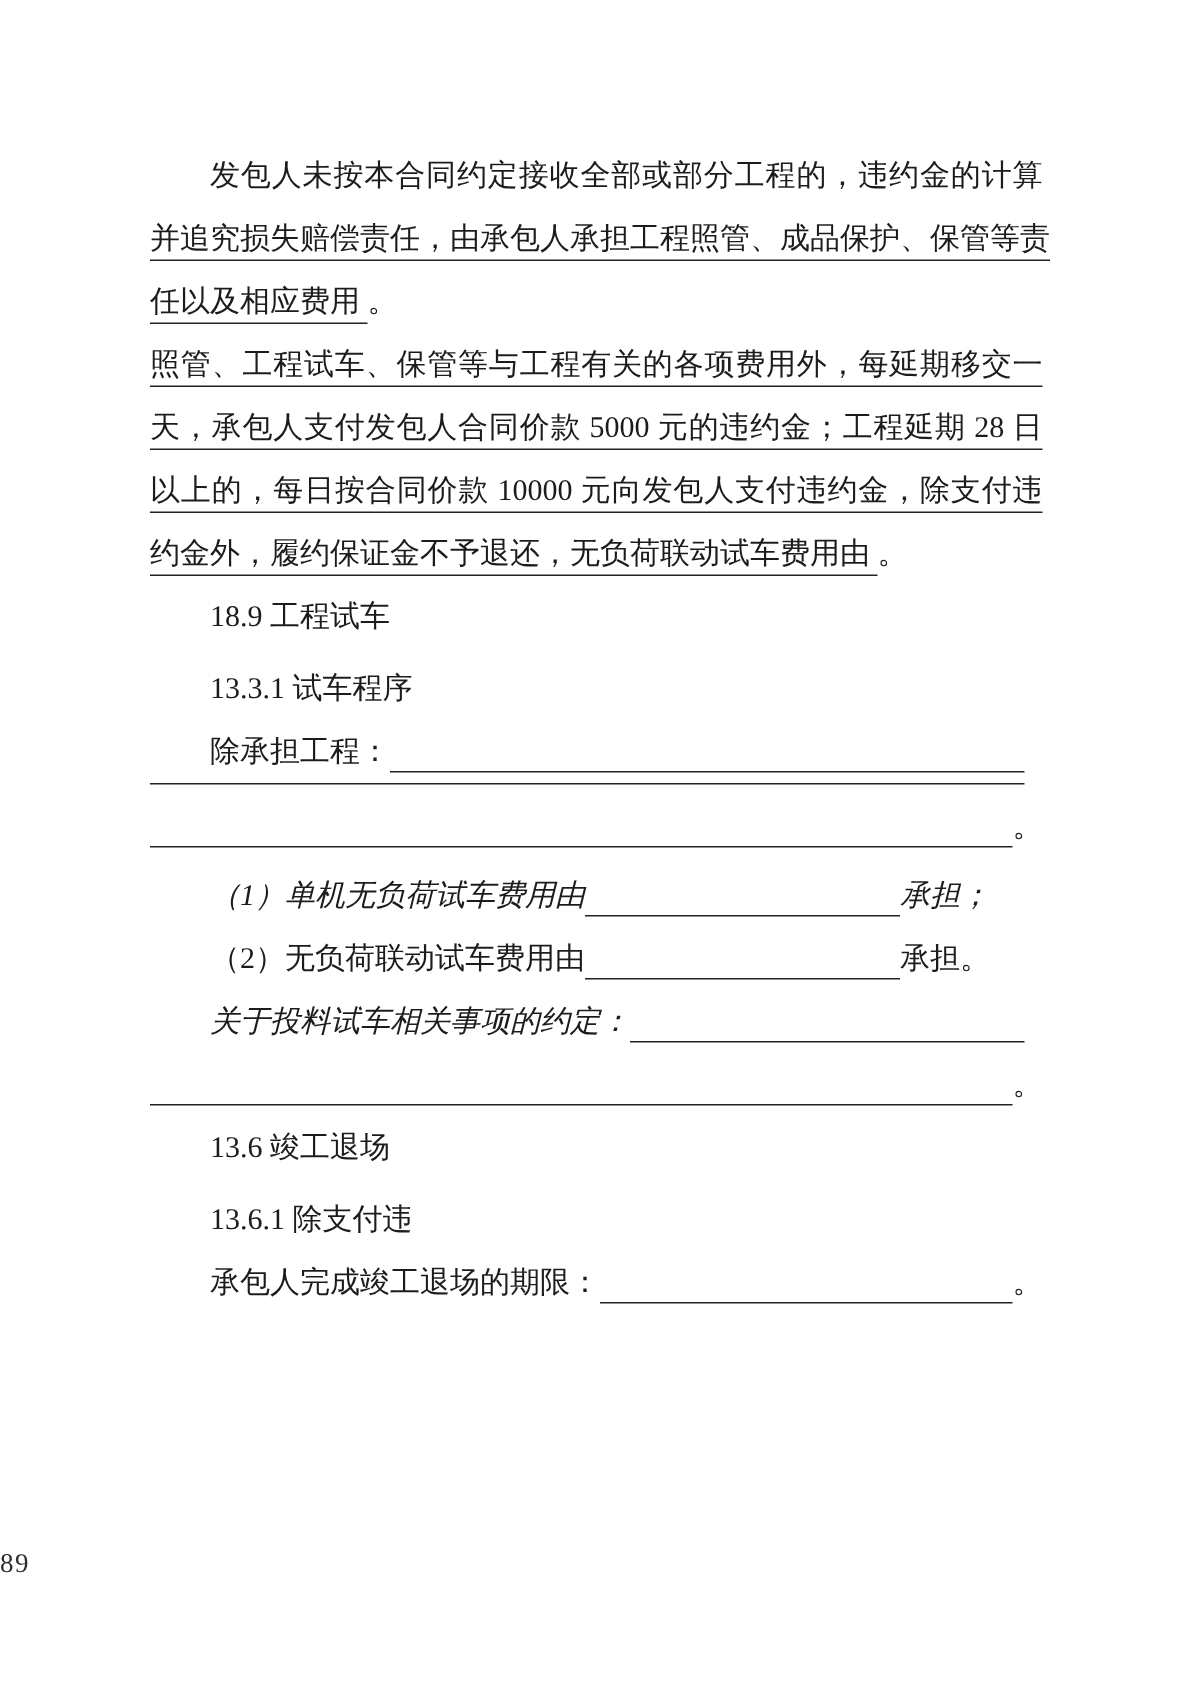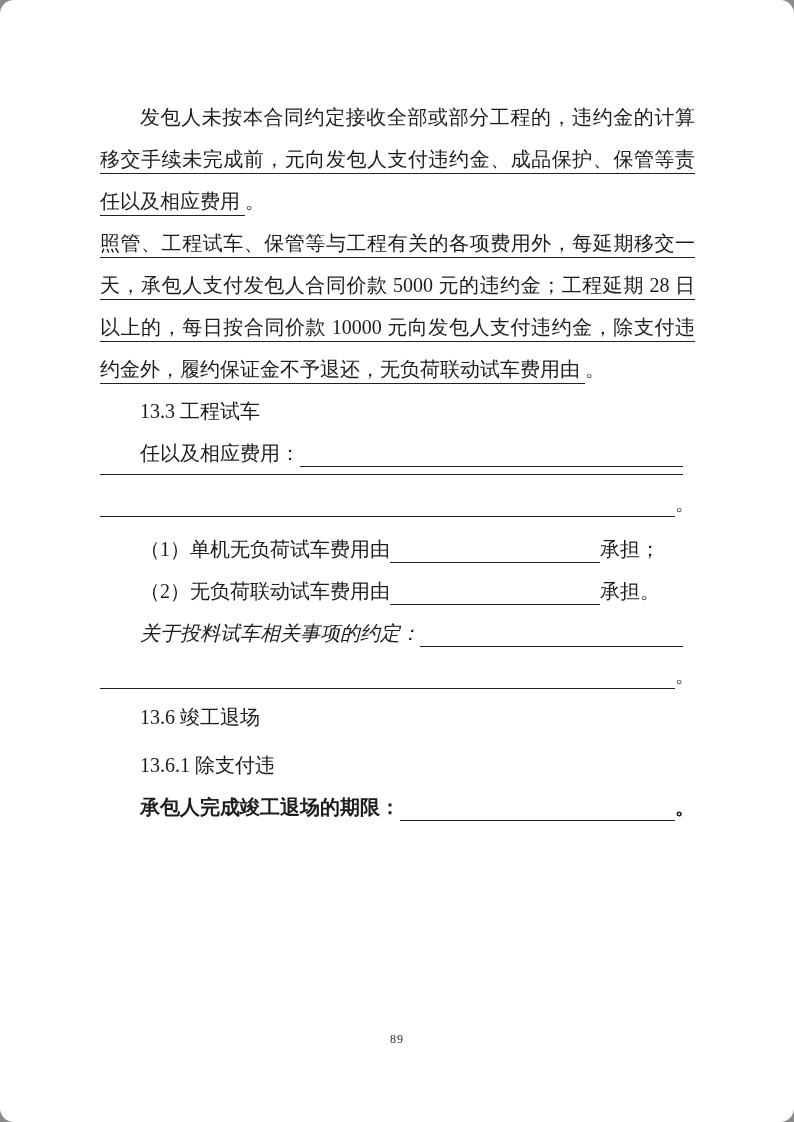--- a/index.html
+++ b/index.html
@@ -6,21 +6,20 @@
   .page {
     position:relative;
     width:794px; height:1122px;
     margin:0 auto;
     background:#ffffff;
     box-sizing:border-box;
     padding:96px 99px 0 100px;
     font-family:"Liberation Serif","DejaVu Serif",serif;
     color:#1c1c1c;
     overflow:hidden;
-    border-radius:14px;
   }
   .line {
     font-size:20px;
     line-height:42px;
     white-space:nowrap;
   }
   .justify {
     text-align:justify;
     text-align-last:justify;
   }
@@ -33,70 +32,71 @@
   .blankrow .lbl, .blankrow .trail { white-space:pre; }
   .fill {
     flex:1 1 auto;
     border-bottom:1.6px solid #222222;
     margin-bottom:7px;
   }
   .pagenum {
     position:absolute;
     left:0; right:0;
     top:1032px;
-    text-align:center;
-    font-size:12px;
+    text-align:left;
+    font-size:18px;
     color:#2d2d2d;
     letter-spacing:1px;
   }
 </style>
 </head>
 <body>
 
 <div class="page">
   <div>
       <div class="line justify indent"><span class="">发包人未按本合同约定接收全部或部分工程的，违约金的计算</span></div>
-      <div class="line justify"><span class="u">移交手续未完成前，元向发包人支付违约金、成品保护、保管等责</span></div>
+      <div class="line justify"><span class="u">并追究损失赔偿责任，由承包人承担工程照管、成品保护、保管等责</span></div>
       <div class="line"><span class="u">任以及相应费用 </span><span class="">。</span></div>
       <div class="line justify"><span class="u">照管、工程试车、保管等与工程有关的各项费用外，每延期移交一</span></div>
       <div class="line justify"><span class="u">天，承包人支付发包人合同价款 5000 元的违约金；工程延期 28 日</span></div>
       <div class="line justify"><span class="u">以上的，每日按合同价款 10000 元向发包人支付违约金，除支付违</span></div>
       <div class="line"><span class="u">约金外，履约保证金不予退还，无负荷联动试车费用由 </span><span class="">。</span></div>
-      <div class="line indent">13.3 工程试车</div>
+      <div class="line indent">18.9 工程试车</div>
+      <div class="line indent" style="margin-top: 6px;">13.3.1 试车程序</div>
       <div class="line blankrow indent" style="padding-right: 12px;">
-        <span class="lbl">任以及相应费用：</span>
+        <span class="lbl">除承担工程：</span>
         <span class="fill"></span>
       </div>
       <div class="line blankrow" style="padding-right: 12px;">
         <span class="fill"></span>
       </div>
       <div class="line blankrow">
         <span class="fill"></span>
         <span class="trail">。</span>
       </div>
-      <div class="line blankrow indent" style="margin-top: 4px; padding-right: 35px;">
+      <div class="line blankrow indent" style="margin-top: 4px; padding-right: 35px; font-style: italic;">
         <span class="lbl">（1）单机无负荷试车费用由</span>
         <span class="fill"></span>
         <span class="trail">承担；</span>
       </div>
       <div class="line blankrow indent" style="padding-right: 35px;">
         <span class="lbl">（2）无负荷联动试车费用由</span>
         <span class="fill"></span>
         <span class="trail">承担。</span>
       </div>
       <div class="line blankrow indent" style="padding-right: 12px; font-style: italic;">
         <span class="lbl">关于投料试车相关事项的约定：</span>
         <span class="fill"></span>
       </div>
       <div class="line blankrow">
         <span class="fill"></span>
         <span class="trail">。</span>
       </div>
       <div class="line indent">13.6 竣工退场</div>
       <div class="line indent" style="margin-top: 6px;">13.6.1 除支付违</div>
-      <div class="line blankrow indent" style="padding-right: 0px; font-weight: bold;">
+      <div class="line blankrow indent" style="padding-right: 0px;">
         <span class="lbl">承包人完成竣工退场的期限：</span>
         <span class="fill"></span>
         <span class="trail">。</span>
       </div>
     </div>
   <div class="pagenum">89</div>
 </div>
 
 </body></html>

